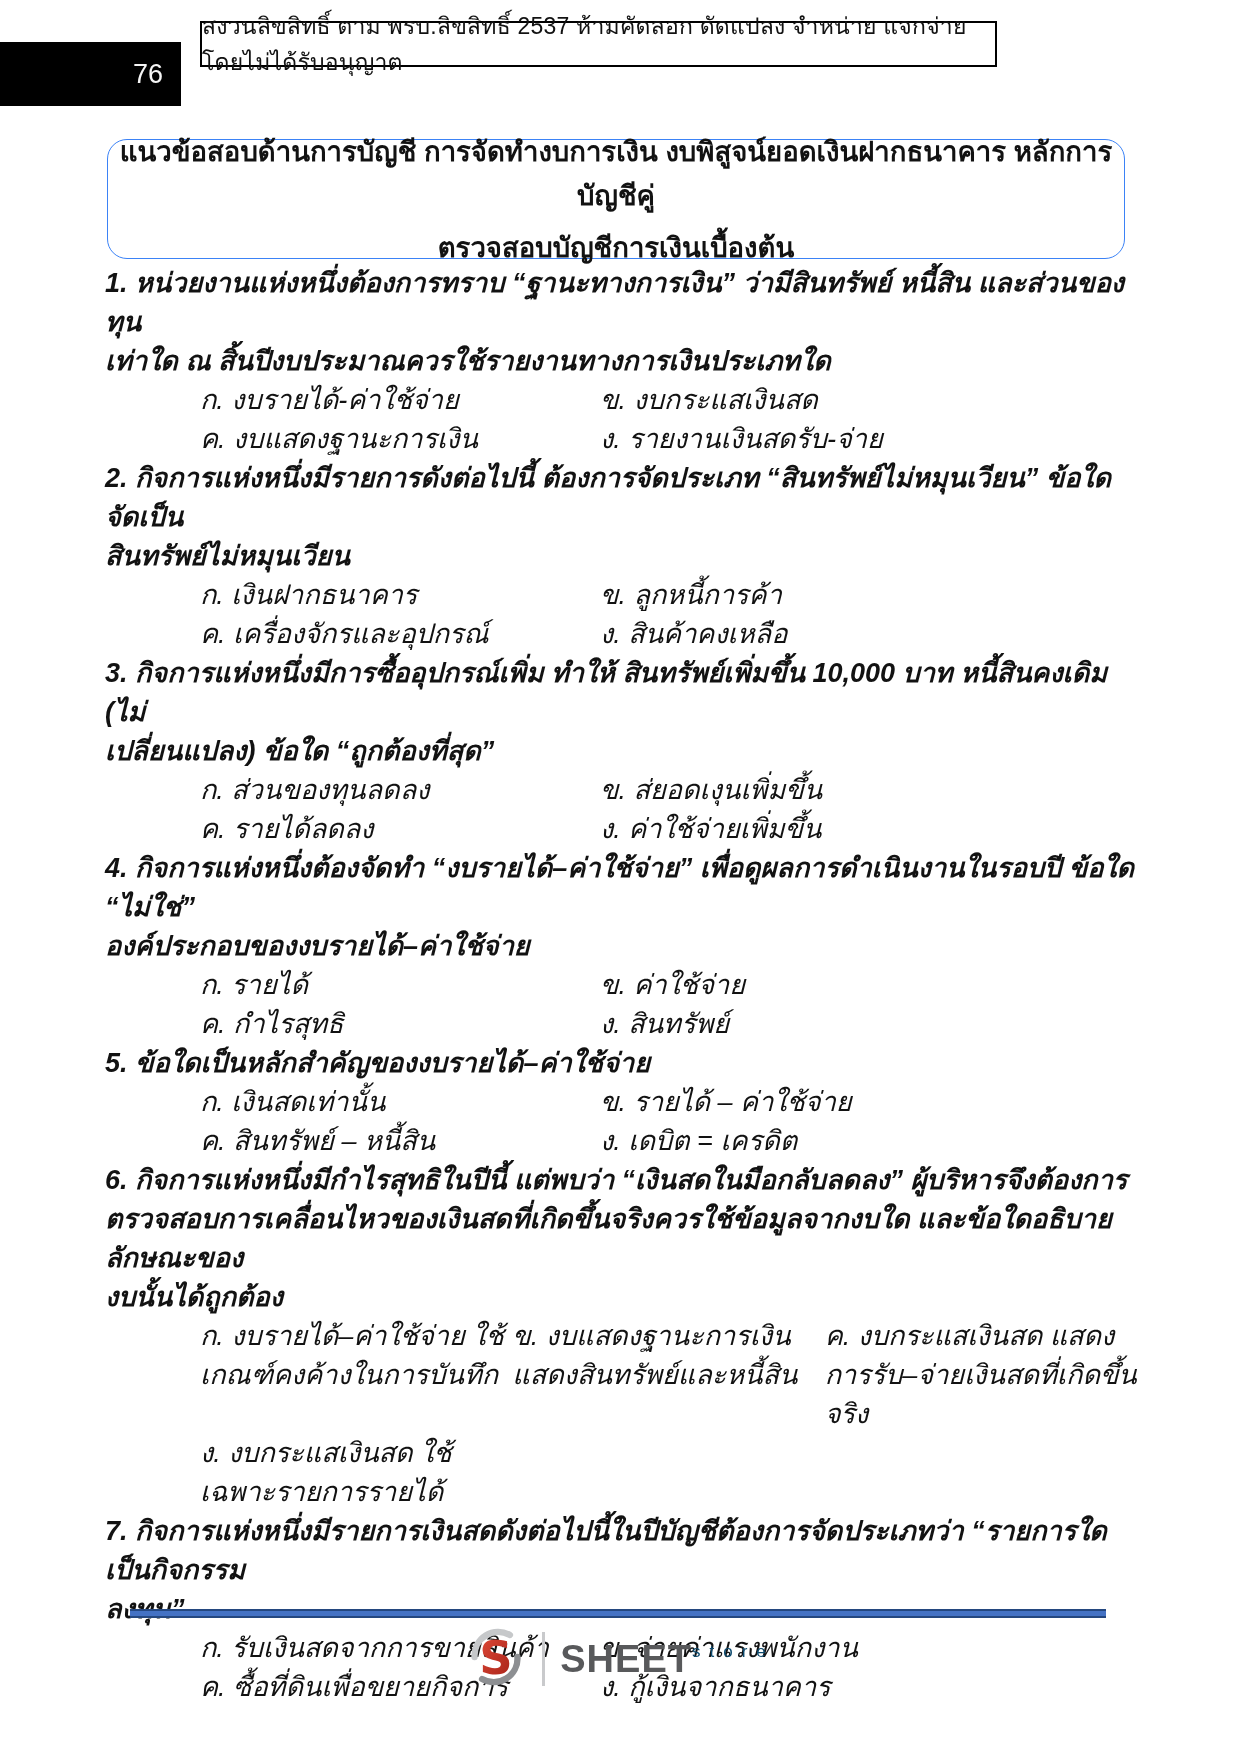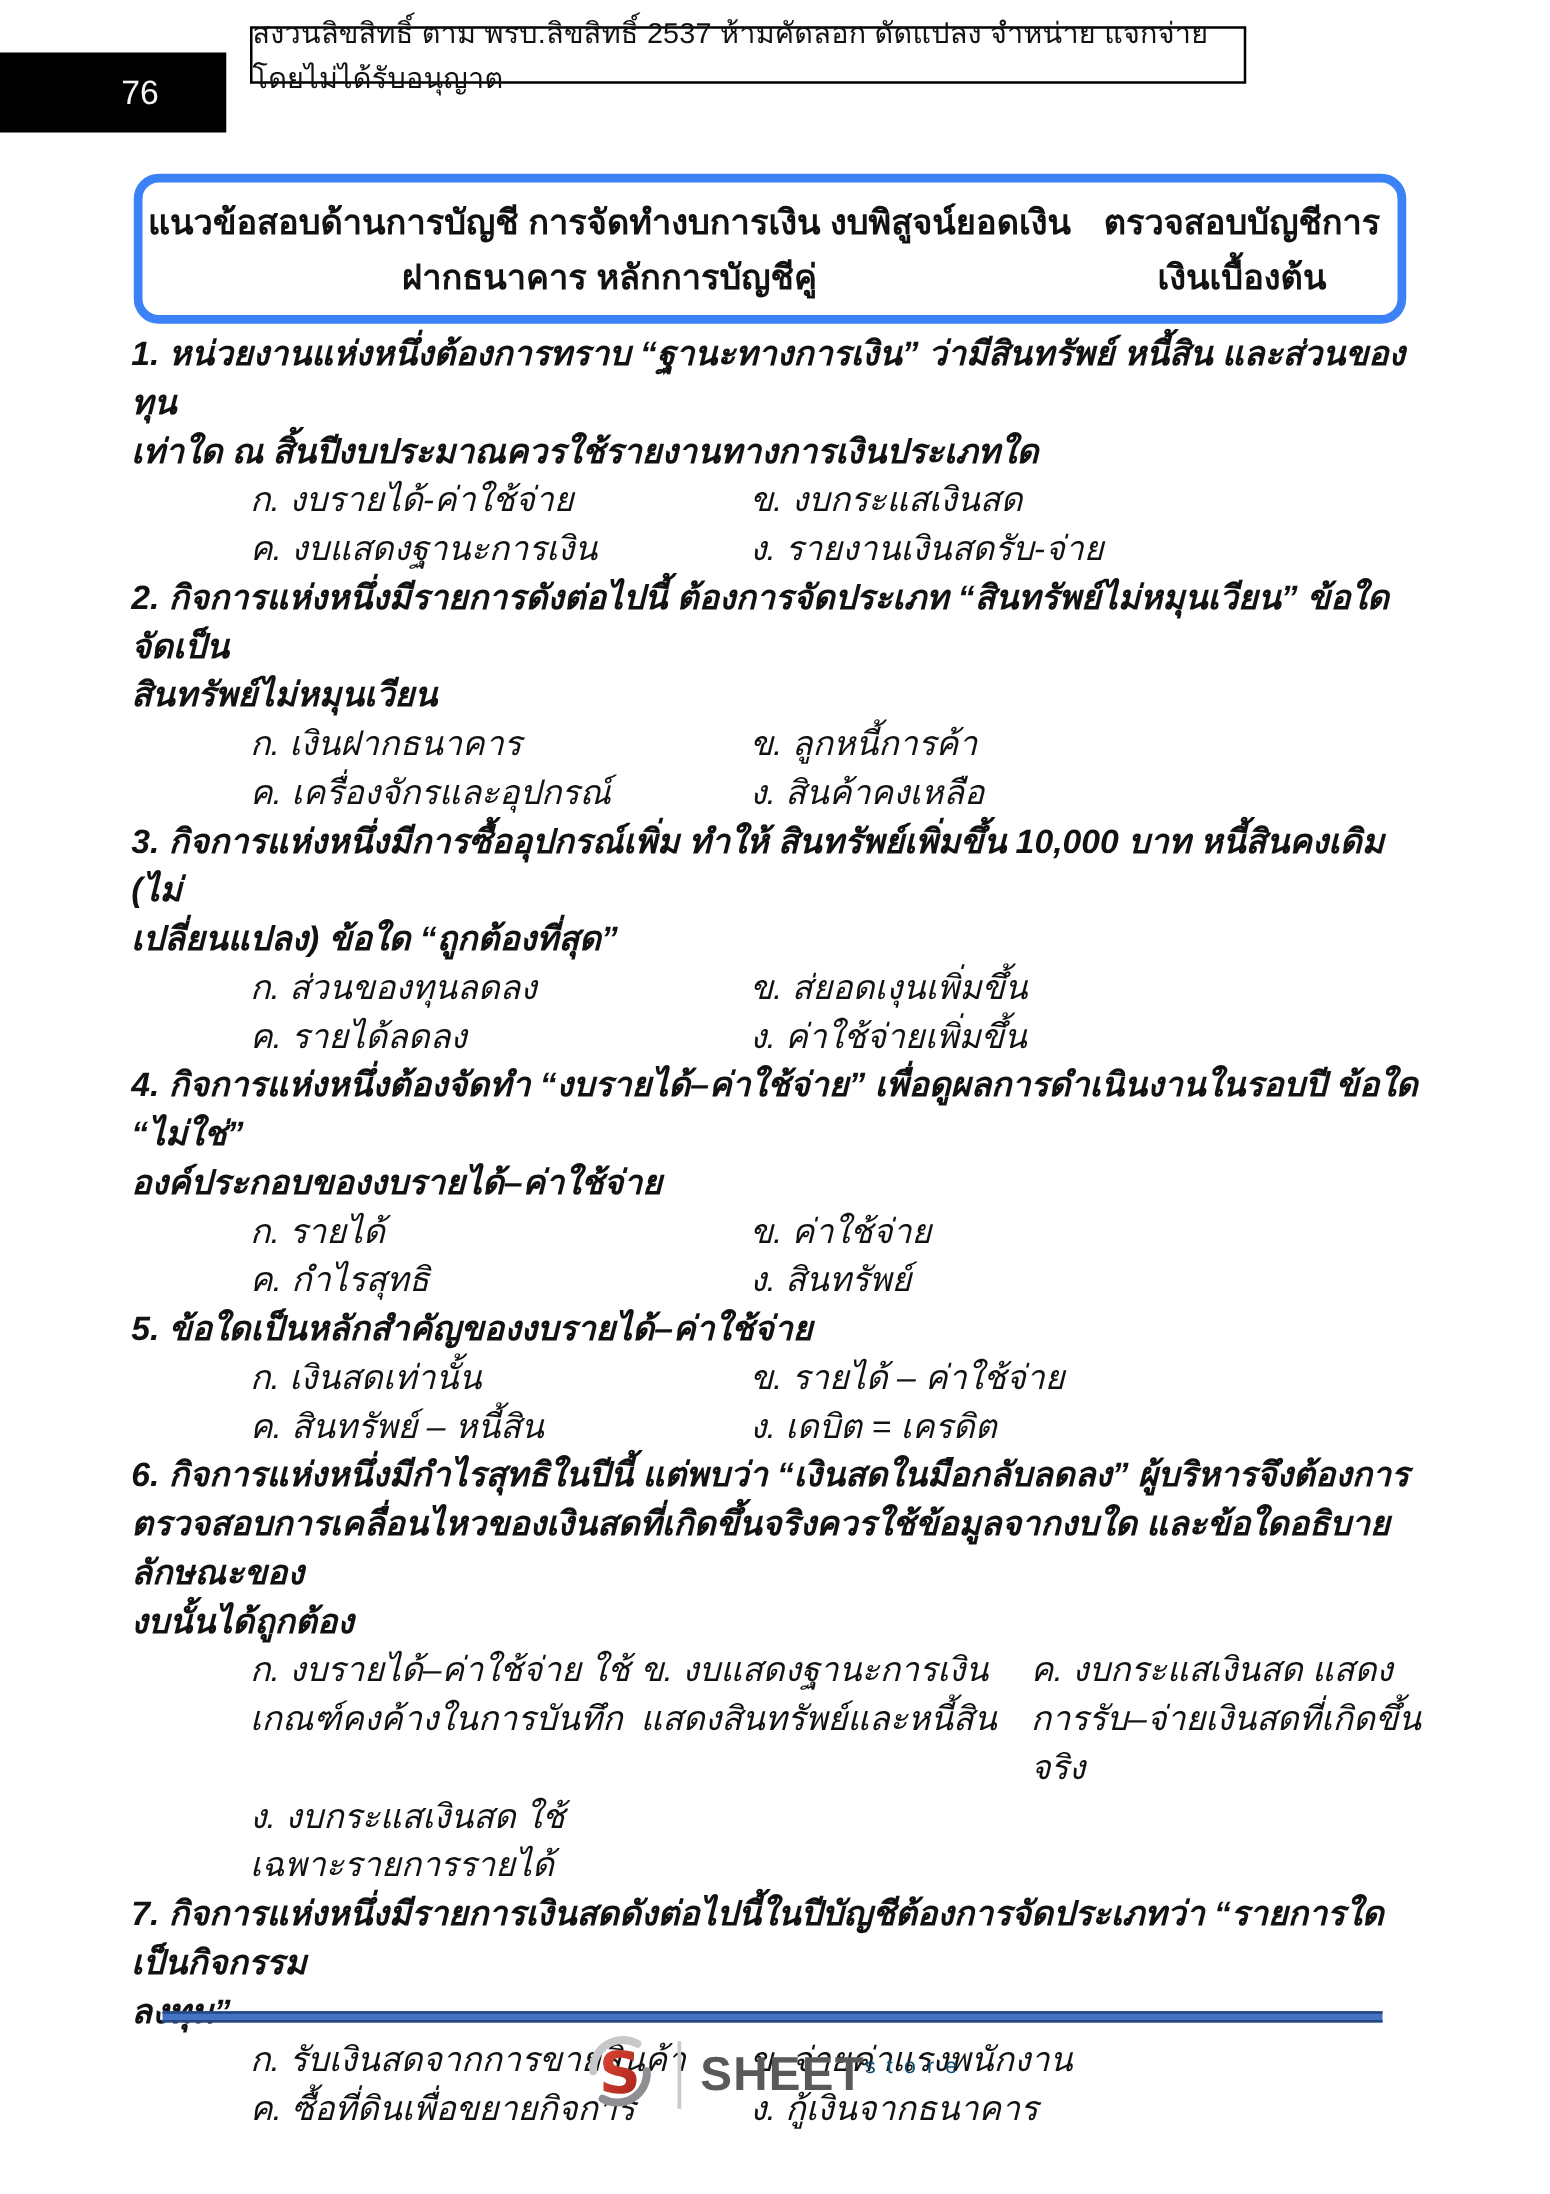--- a/index.html
+++ b/index.html
@@ -12,41 +12,41 @@
     overflow:hidden;
   }
 
   
   .page-num-box {
     position:absolute; left:0; top:42px;
     width:181px; height:64px;
     background:#000000;
     color:#f5f5f5;
     display:flex; align-items:center; justify-content:flex-end;
-    padding-right:54px; box-sizing:border-box;
+    padding-right:18px; box-sizing:border-box;
     font-size:27px;
   }
   .copyright-box {
     position:absolute; left:200px; top:21px;
     width:797px; height:46px;
     border:2px solid #000000;
     box-sizing:border-box;
     display:flex; align-items:center; justify-content:center;
     font-size:23px;
     letter-spacing:.2px;
   }
 
   
   .title-box {
     position:absolute; left:107px; top:139px;
     width:1018px; height:120px;
-    border:7px solid #3b82f6;
+    border:1px solid #3b82f6;
     border-radius:20px;
     box-sizing:border-box;
-    display:flex; flex-direction:row;
+    display:flex; flex-direction:column;
     align-items:center; justify-content:center;
     gap:8px;
     font-size:27.5px; font-weight:bold;
     text-align:center;
   }
 
   
   .questions {
     position:absolute; left:105px; top:264px;
     width:1032px;

